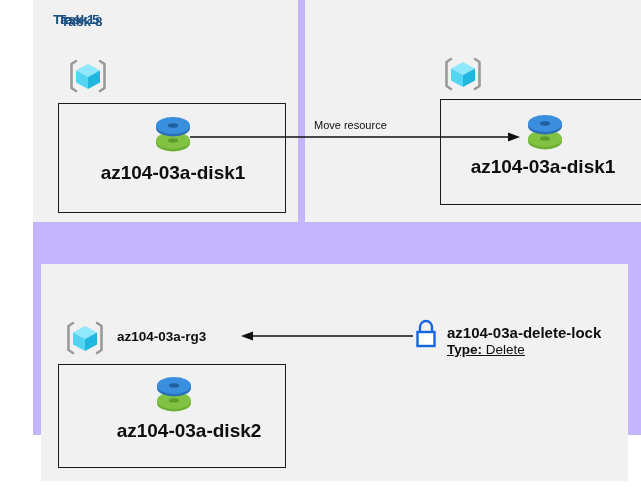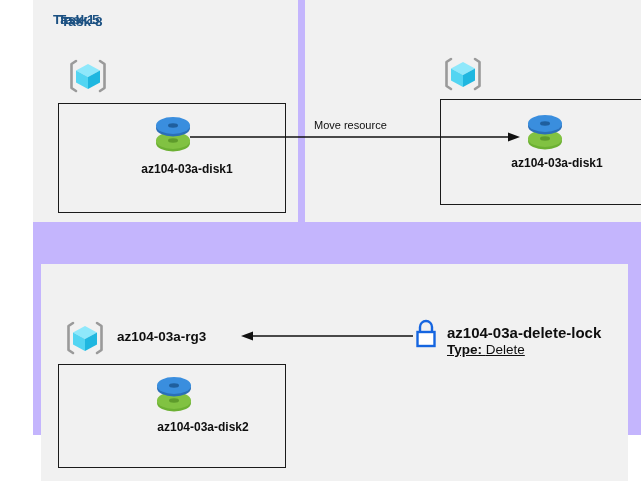--- a/index.html
+++ b/index.html
@@ -70,26 +70,25 @@
   #rg-label-3 { left: 84px;  top: 329px; }
 
   
   .disk-icon { position: absolute; width: 40px; height: 44px; }
   #disk-icon-1 { left: 120px; top: 112px; }
   #disk-icon-2 { left: 492px; top: 110px; }
   #disk-icon-3 { left: 121px; top: 372px; }
 
   .disk-label {
     position: absolute;
-    font-size: 12px;
+    font-size: 19px;
     font-weight: bold;
     color: #0e0e0e;
     white-space: nowrap;
     text-align: center;
-    padding-left: 14px;
   }
   #disk-label-1 { left: 0px;   top: 162px; width: 280px; }
   #disk-label-2 { left: 380px; top: 156px; width: 260px; }
   #disk-label-3 { left: 16px;   top: 420px; width: 280px; }
 
   
   .arrow-svg { position: absolute; overflow: visible; }
   #arrow-move { left: 157px; top: 125px; }
   #arrow-lock { left: 208px; top: 325px; }
 

